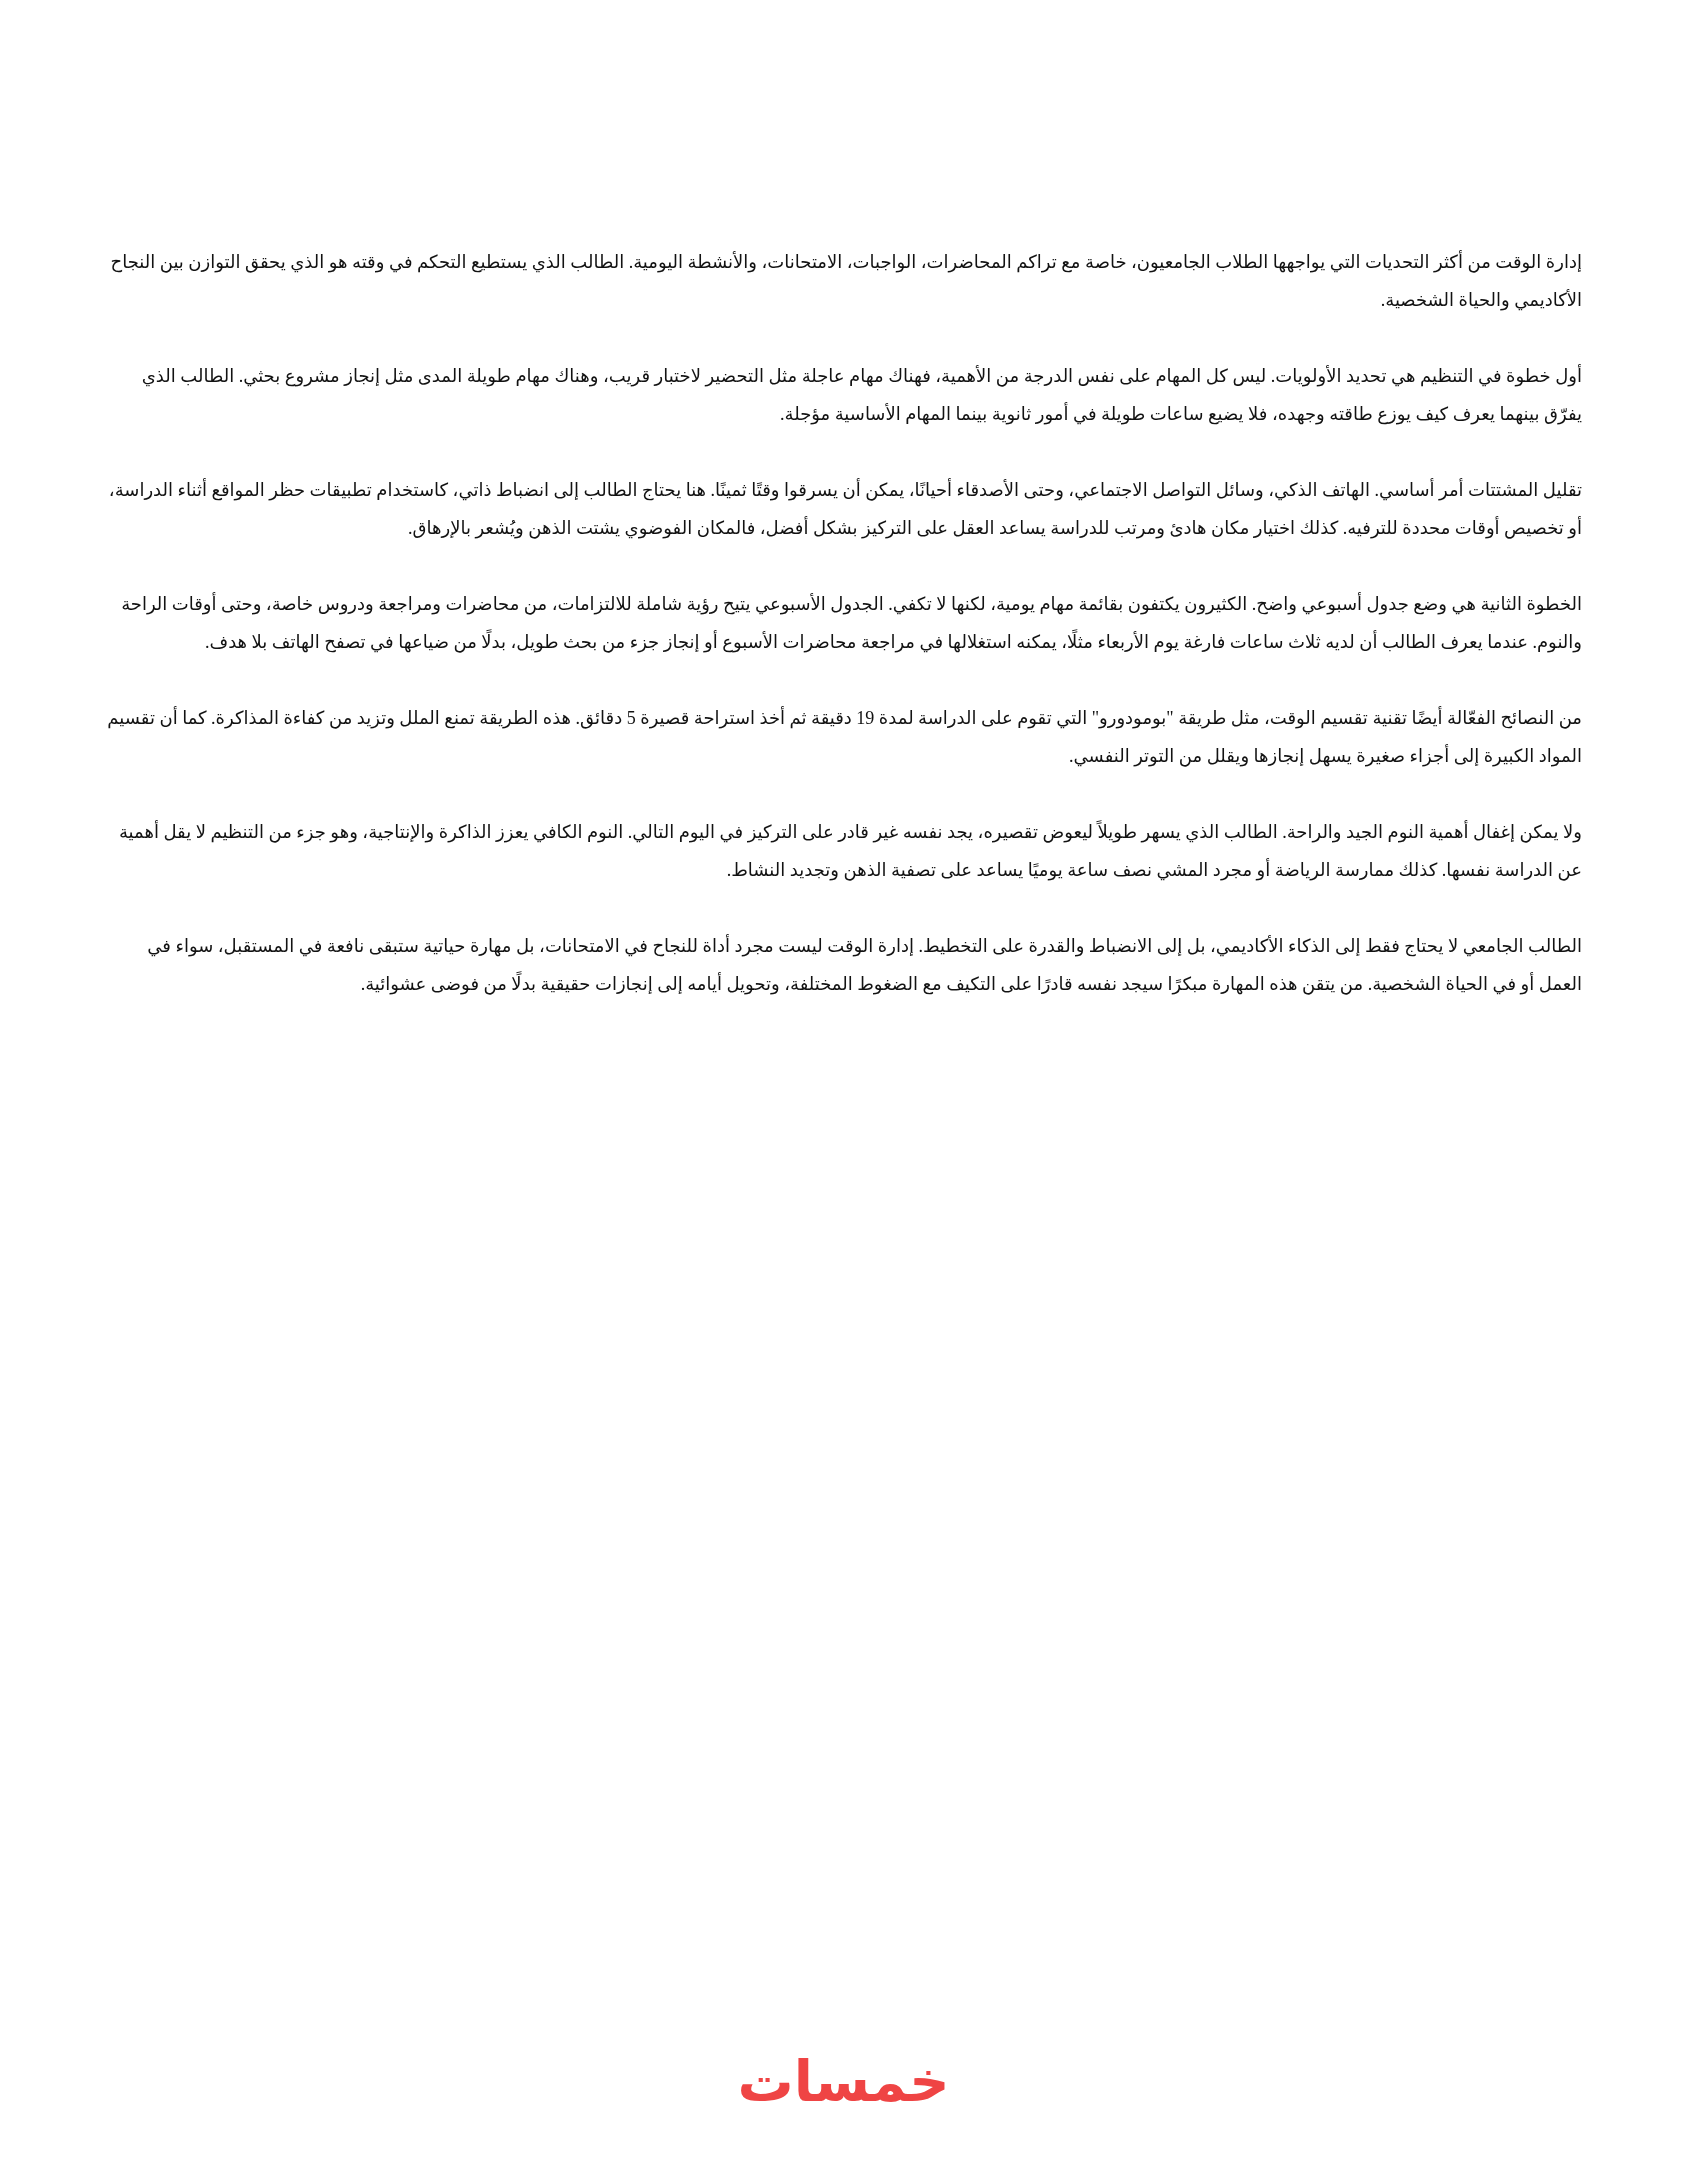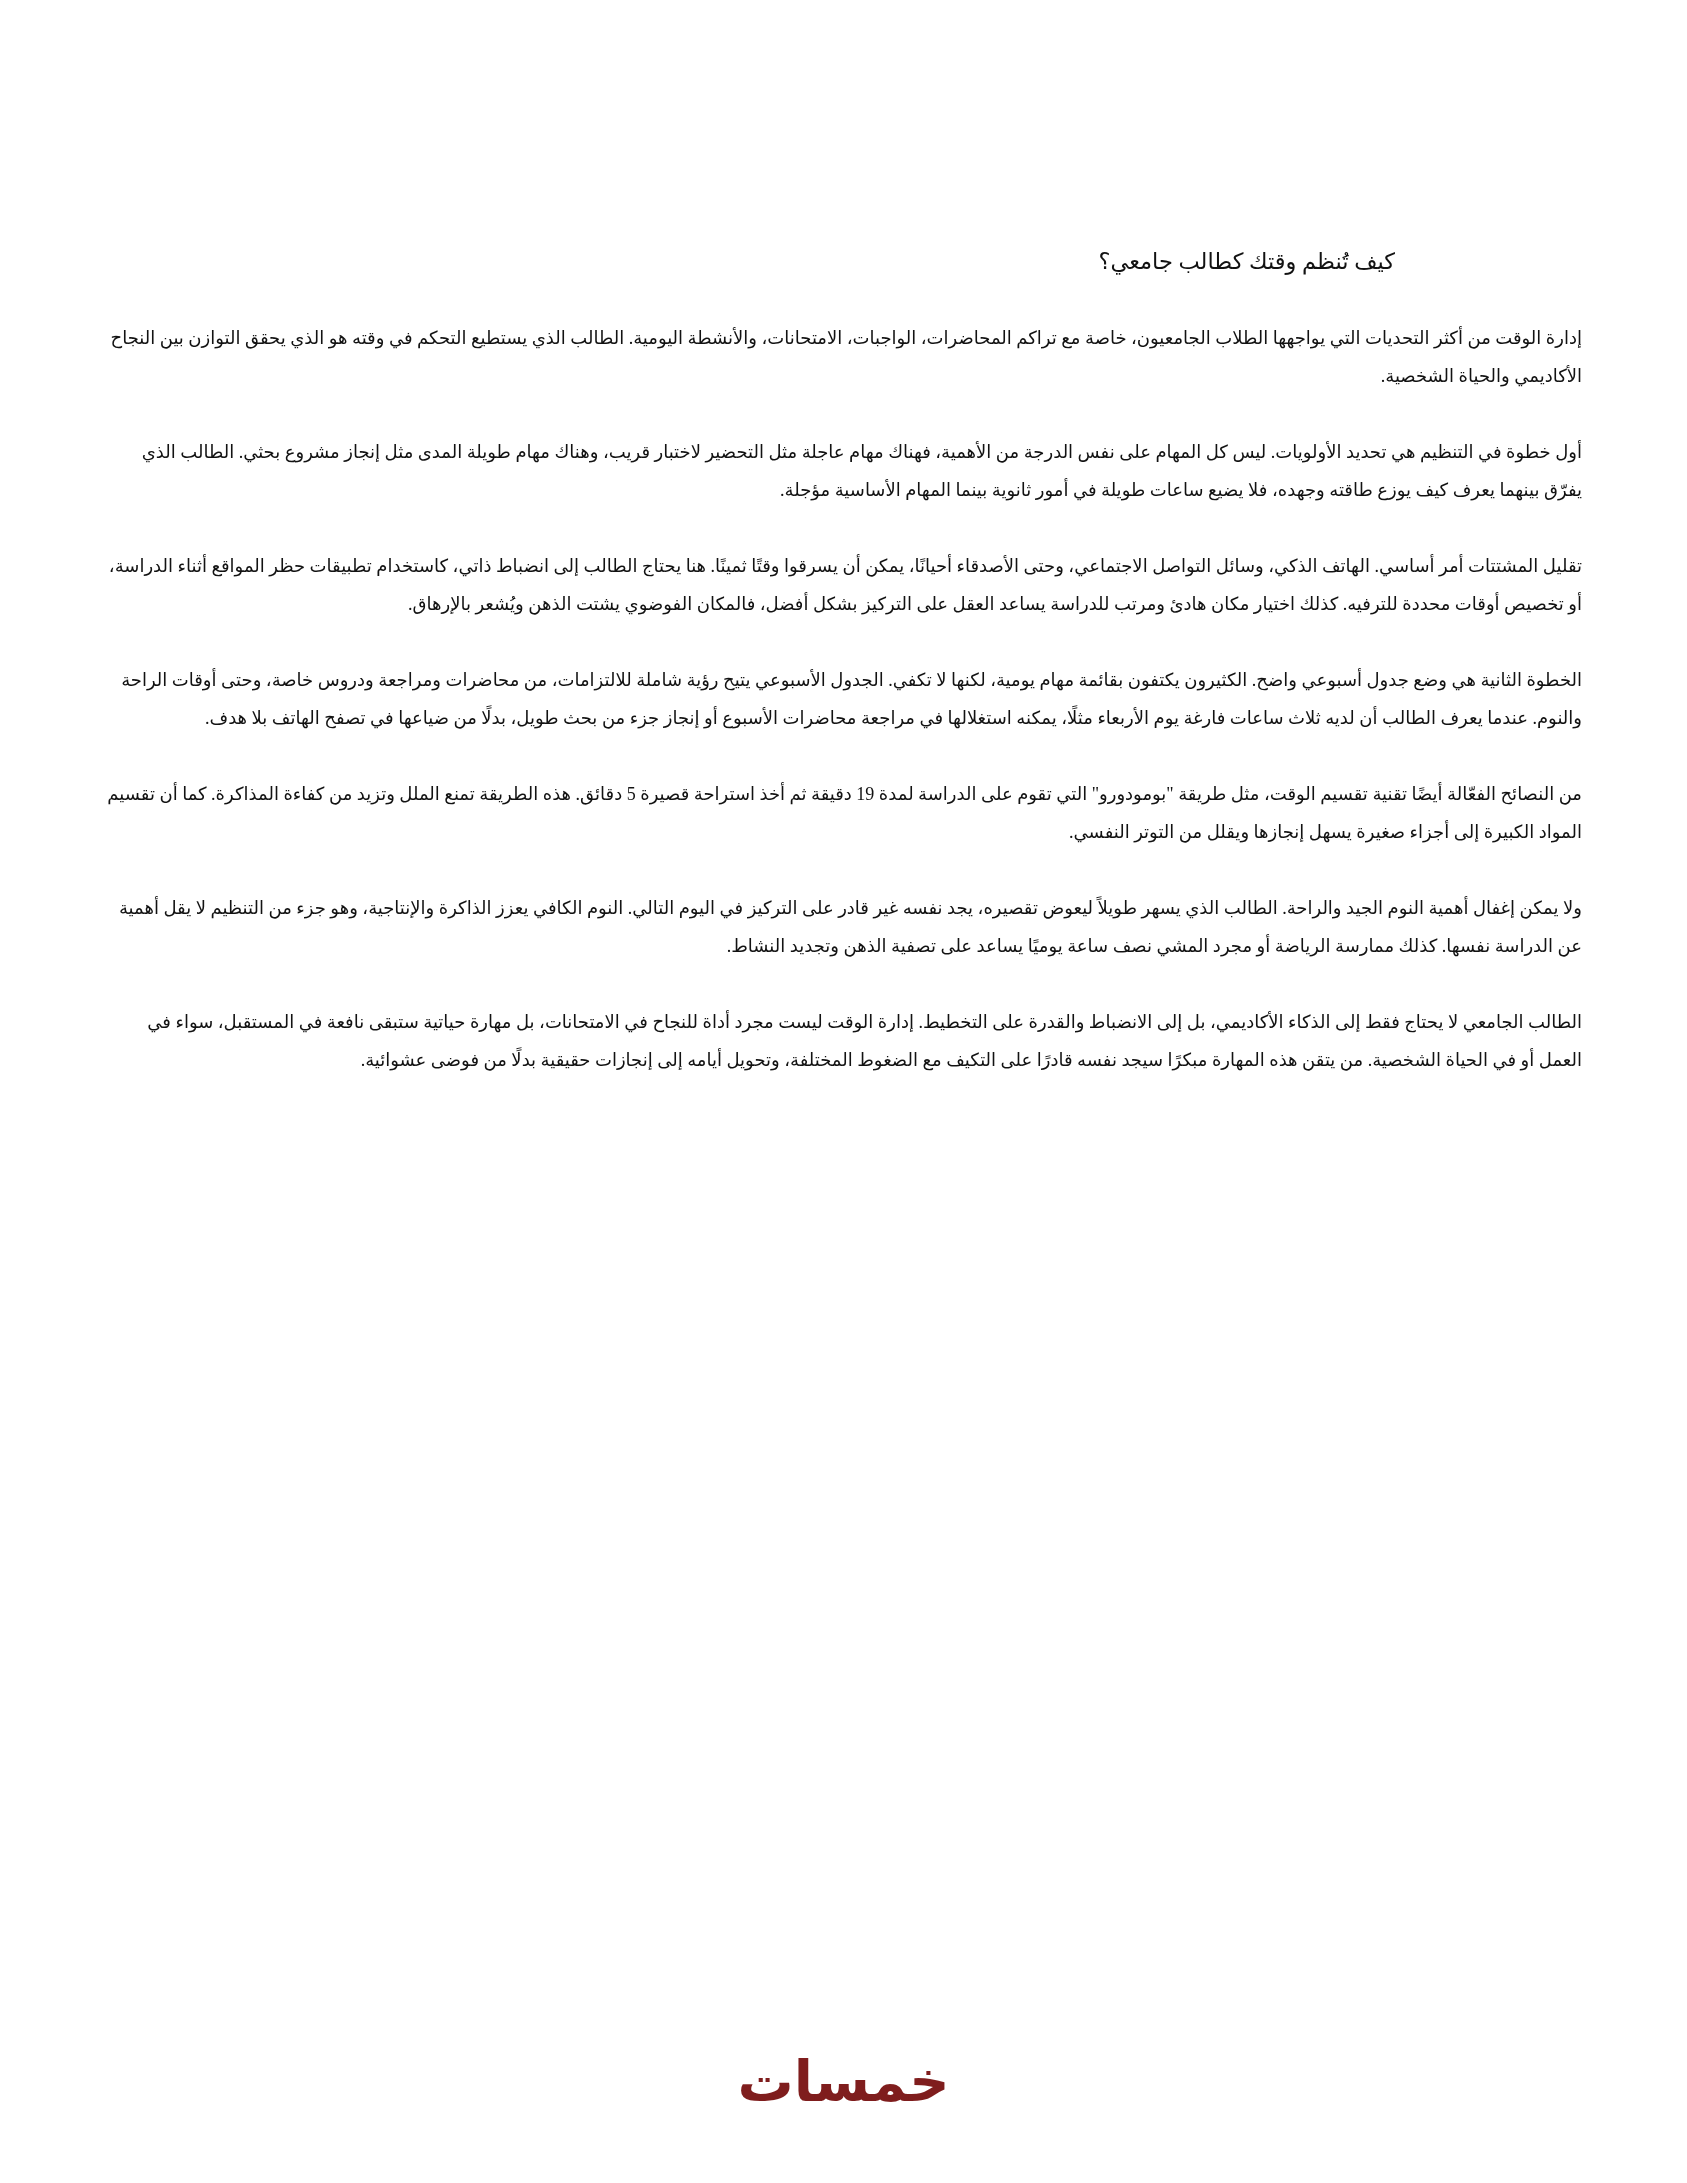--- a/index.html
+++ b/index.html
@@ -40,29 +40,28 @@
     position: absolute;
     bottom: 69px;
     left: 0;
     right: 0;
     text-align: center;
     direction: rtl;
     font-family: "DejaVu Sans", "Liberation Sans", sans-serif;
     font-weight: 700;
     font-size: 56px;
     letter-spacing: 1.3px;
-    color: #7f1d1d;
+    color: #ef4444;
     user-select: none;
   }
 </style>
 </head>
 <body>
 
 <div class="page">
-  <h1 class="doc-title">كيف تُنظم وقتك كطالب جامعي؟</h1>
 
   <p class="doc-paragraph">إدارة الوقت من أكثر التحديات التي يواجهها الطلاب الجامعيون، خاصة مع تراكم المحاضرات، الواجبات، الامتحانات، والأنشطة اليومية. الطالب الذي يستطيع التحكم في وقته هو الذي يحقق التوازن بين النجاح الأكاديمي والحياة الشخصية.</p>
 
   <p class="doc-paragraph">أول خطوة في التنظيم هي تحديد الأولويات. ليس كل المهام على نفس الدرجة من الأهمية، فهناك مهام عاجلة مثل التحضير لاختبار قريب، وهناك مهام طويلة المدى مثل إنجاز مشروع بحثي. الطالب الذي يفرّق بينهما يعرف كيف يوزع طاقته وجهده، فلا يضيع ساعات طويلة في أمور ثانوية بينما المهام الأساسية مؤجلة.</p>
 
   <p class="doc-paragraph">تقليل المشتتات أمر أساسي. الهاتف الذكي، وسائل التواصل الاجتماعي، وحتى الأصدقاء أحيانًا، يمكن أن يسرقوا وقتًا ثمينًا. هنا يحتاج الطالب إلى انضباط ذاتي، كاستخدام تطبيقات حظر المواقع أثناء الدراسة، أو تخصيص أوقات محددة للترفيه. كذلك اختيار مكان هادئ ومرتب للدراسة يساعد العقل على التركيز بشكل أفضل، فالمكان الفوضوي يشتت الذهن ويُشعر بالإرهاق.</p>
 
   <p class="doc-paragraph">الخطوة الثانية هي وضع جدول أسبوعي واضح. الكثيرون يكتفون بقائمة مهام يومية، لكنها لا تكفي. الجدول الأسبوعي يتيح رؤية شاملة للالتزامات، من محاضرات ومراجعة ودروس خاصة، وحتى أوقات الراحة والنوم. عندما يعرف الطالب أن لديه ثلاث ساعات فارغة يوم الأربعاء مثلًا، يمكنه استغلالها في مراجعة محاضرات الأسبوع أو إنجاز جزء من بحث طويل، بدلًا من ضياعها في تصفح الهاتف بلا هدف.</p>
 
   <p class="doc-paragraph">من النصائح الفعّالة أيضًا تقنية تقسيم الوقت، مثل طريقة "بومودورو" التي تقوم على الدراسة لمدة 19 دقيقة ثم أخذ استراحة قصيرة 5 دقائق. هذه الطريقة تمنع الملل وتزيد من كفاءة المذاكرة. كما أن تقسيم المواد الكبيرة إلى أجزاء صغيرة يسهل إنجازها ويقلل من التوتر النفسي.</p>

